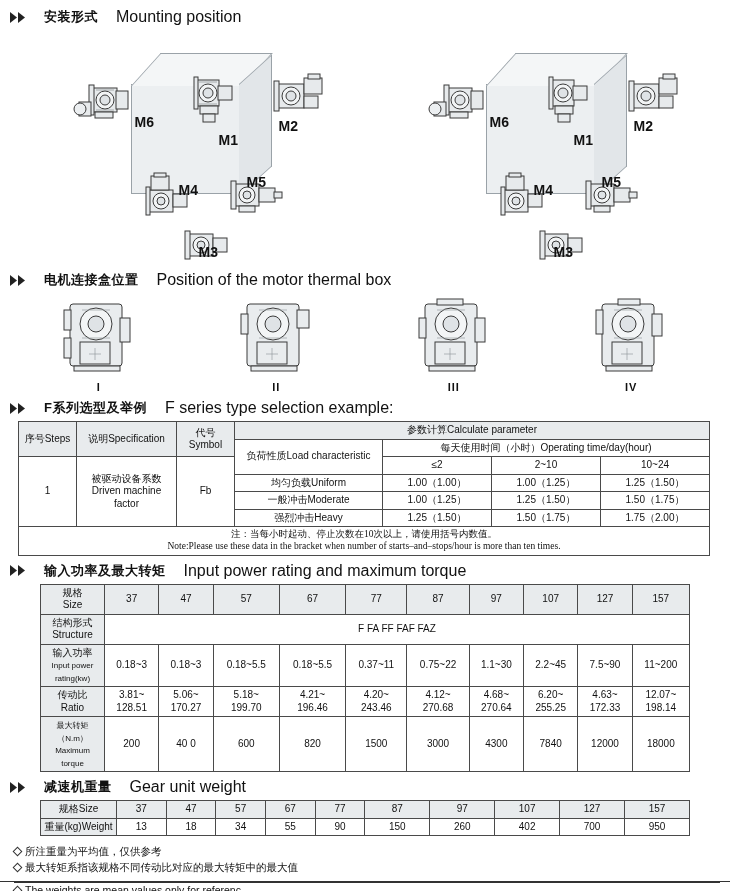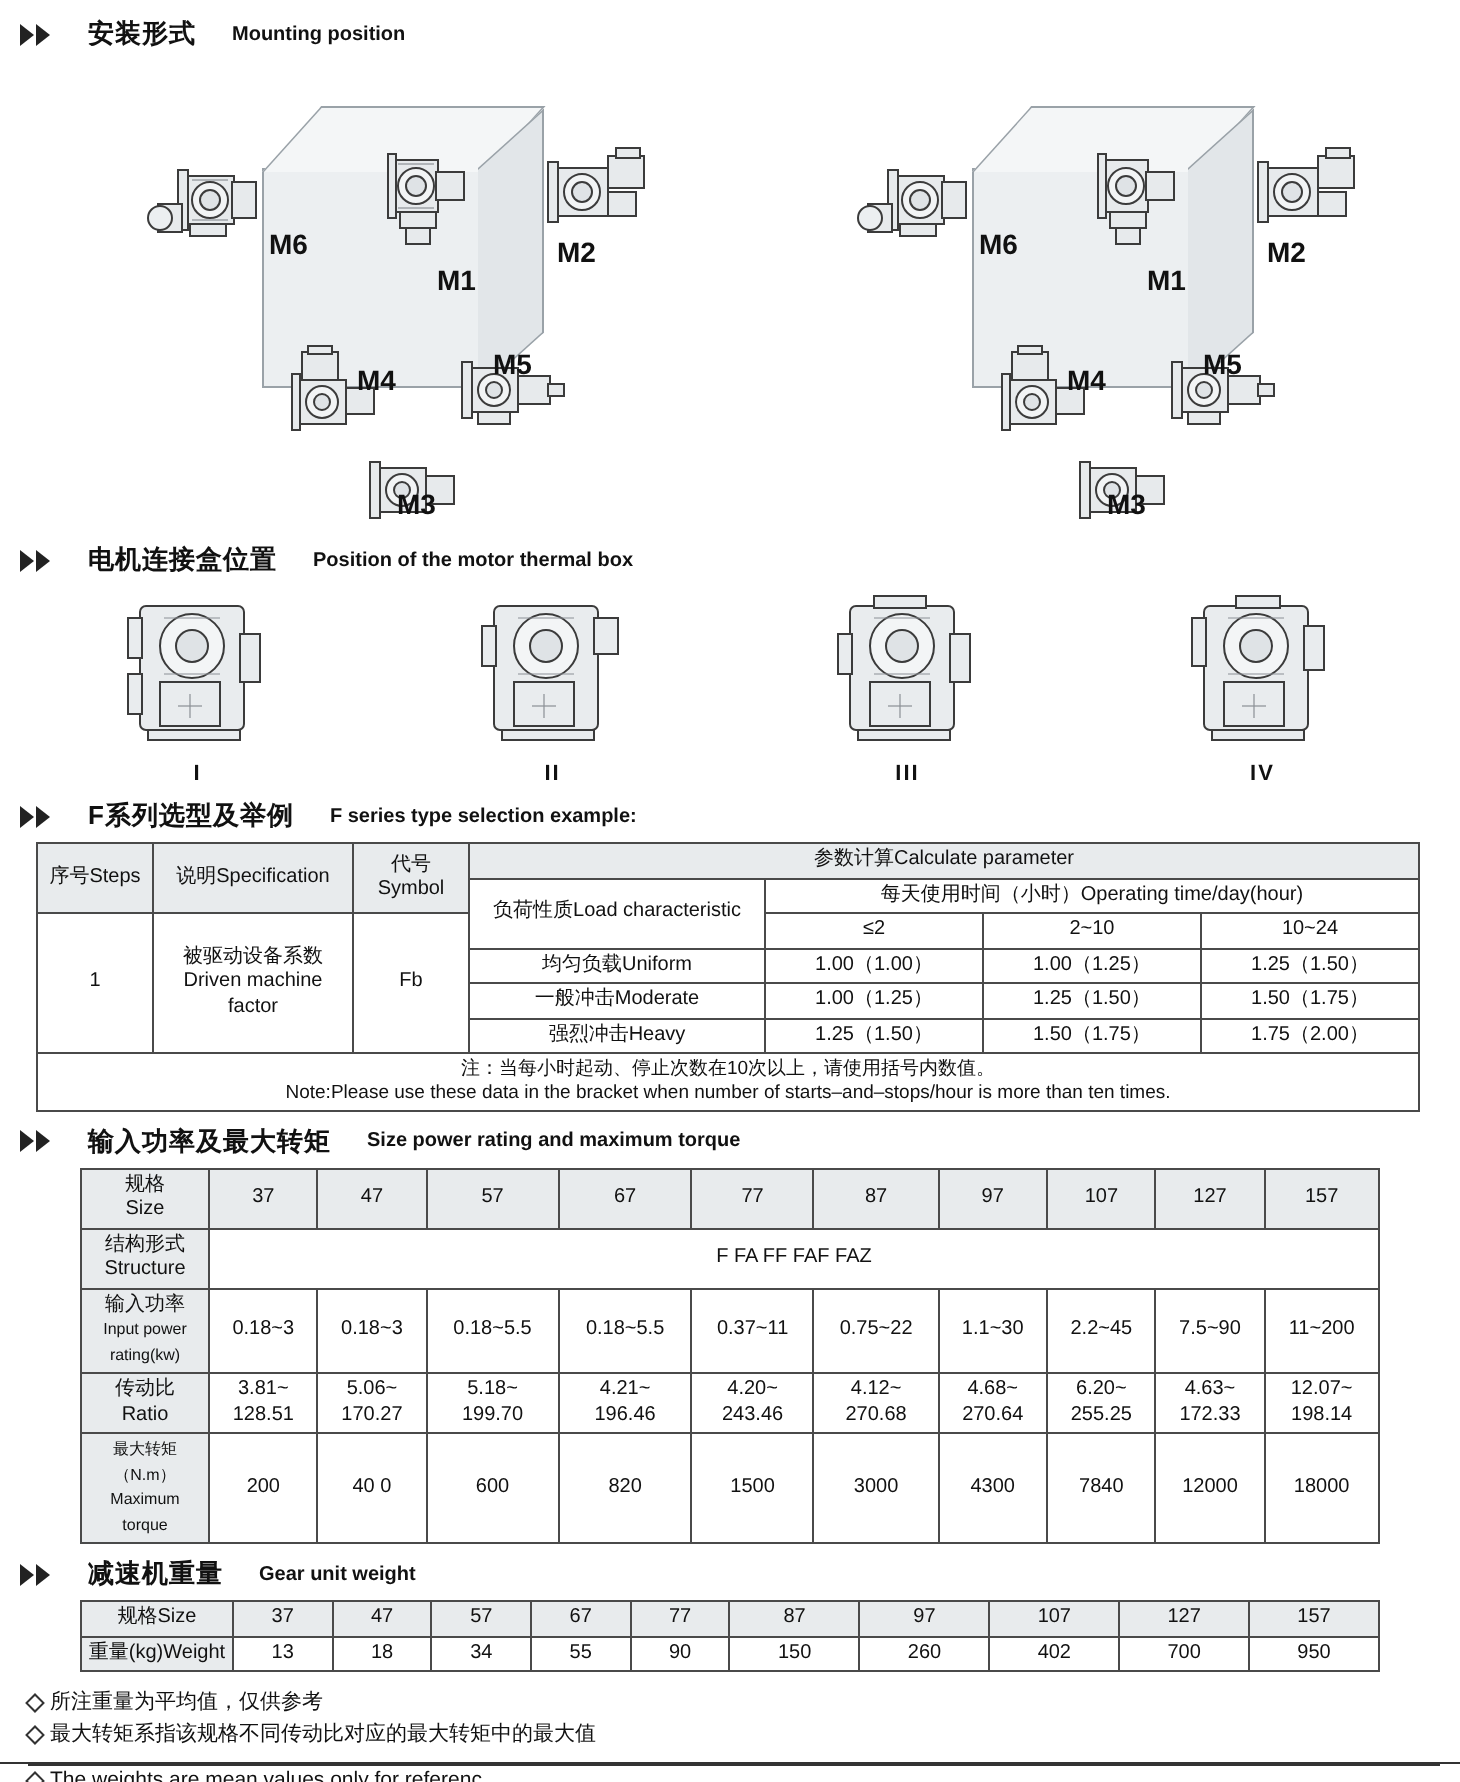--- a/index.html
+++ b/index.html
@@ -35,22 +35,22 @@
     position: relative;
     flex: 0 0 auto;
   }
   .sec-head .marker svg { display:block; }
   .sec-head .title-cn {
     font-size: 13px;
     font-weight: bold;
     letter-spacing: .5px;
   }
   .sec-head .title-en {
-    font-size: 10px;
-    font-weight: bold;
+    font-size: 16px;
+    font-weight: normal;
   }
 
   
   .mount-wrap {
     display: flex;
     justify-content: space-around;
     align-items: flex-start;
     height: 235px;
     padding: 2px 0 0 0;
   }
@@ -123,20 +123,21 @@
     line-height: 1.25;
     font-weight: normal;
   }
   .shade { background: #e8ebed; }
   .lead-cell { text-align: left; padding-left: 4px; margin-left: 46px; }
   .note-row td {
     text-align: left;
     padding: 2px 4px;
     font-size: 9.5px;
     line-height: 1.35;
+    font-family: Liberation Serif, serif;
   }
   .sec-block { margin-bottom: 6px; }
   .tbl-wrap { padding: 0 10px 0 8px; }
 
   .two-line { line-height: 1.2; }
   .tiny { font-size: 8px; }
 
   
   .notes { margin-top: 8px; padding-left: 4px; }
   .note-line {
@@ -551,21 +552,21 @@
 
   <div class="sec-block">
     <div class="sec-head">
       <span class="marker">
         <svg width="16" height="11" viewBox="0 0 16 11">
             <polygon points="0,0 7,5.5 0,11" fill="#222"></polygon>
             <polygon points="8,0 15,5.5 8,11" fill="#222"></polygon>
           </svg>
       </span>
       <span class="title-cn">输入功率及最大转矩</span>
-      <span class="title-en">Size power rating and maximum torque</span>
+      <span class="title-en">Input power rating and maximum torque</span>
     </div>
 
     <div class="tbl-wrap" style="padding-left:30px; padding-right:30px;">
     <table class="grid">
       <tbody>
             <tr>
         <td class="shade" style="width:64px">
           <span>规格</span><br>
           <span>Size</span>
         </td>

